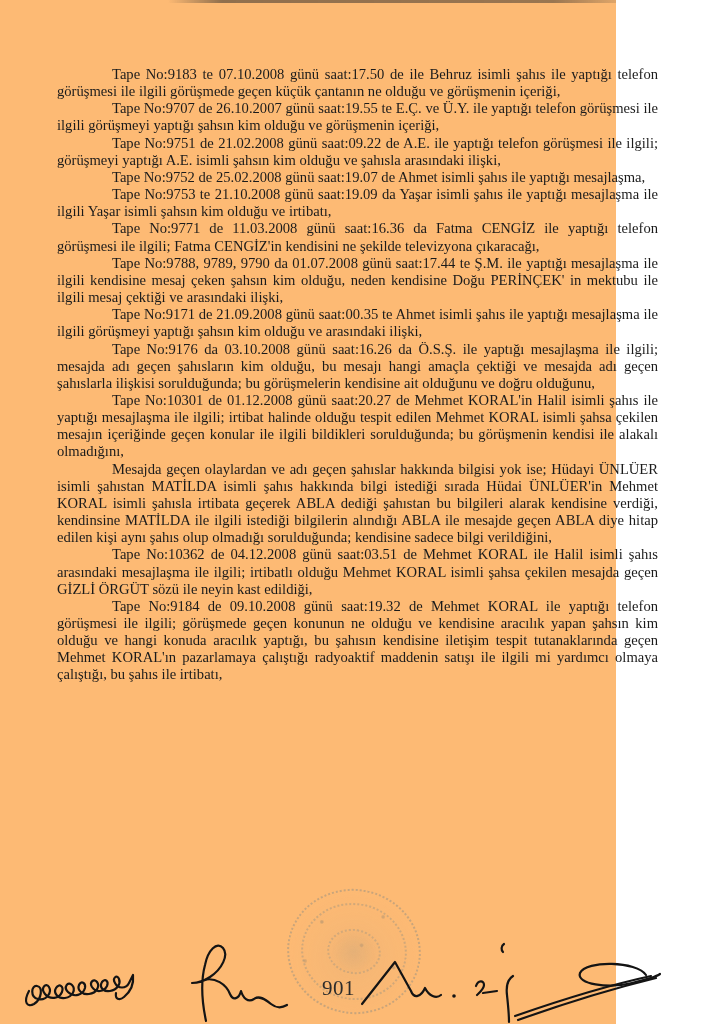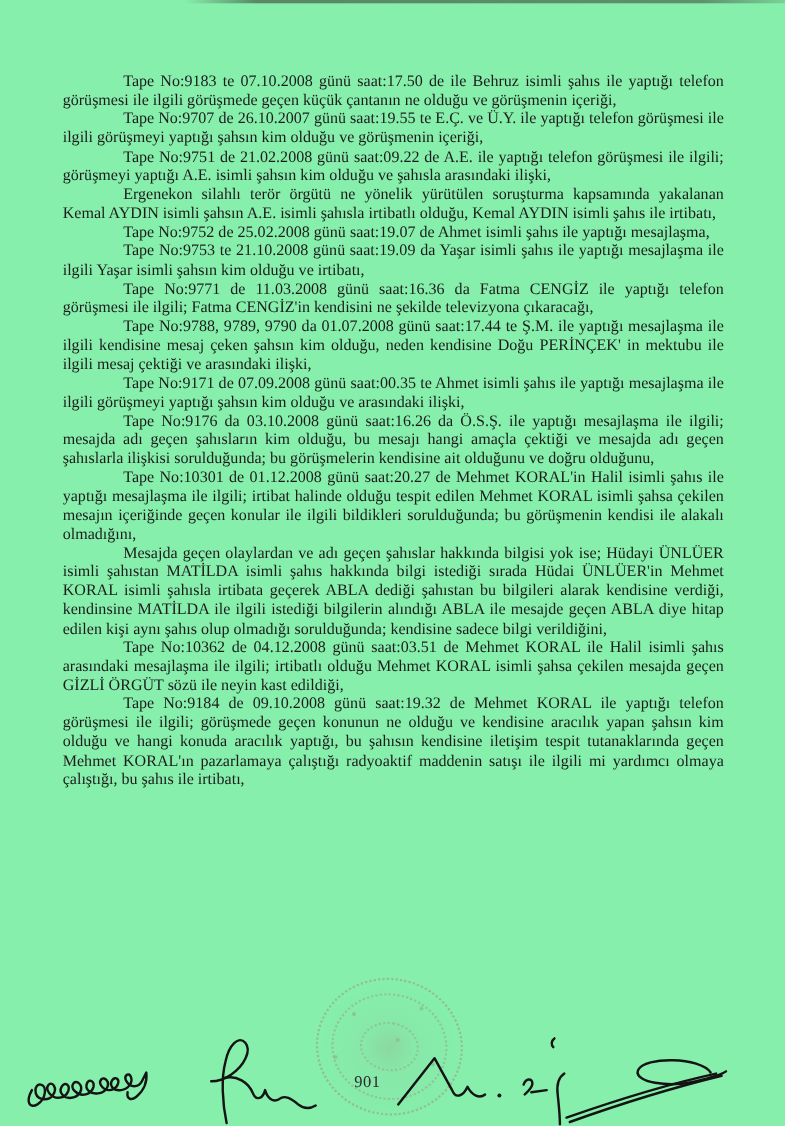--- a/index.html
+++ b/index.html
@@ -2,22 +2,22 @@
 <html><head>
 <meta charset="utf-8">
 <style>
   html,body { margin:0; padding:0; }
   body {
     width:714px; height:1024px; overflow:hidden;
     background:#ffffff;
     font-family:"Liberation Serif", serif;
   }
   .page {
-    position:relative; width:714px; height:1024px;
-    background:#86efac;
+    position:relative; width:616px; height:1024px;
+    background:#fdba74;
   }
   
   .scan-smudge {
     position:absolute; top:0; left:168px; right:0; height:3px;
     background:linear-gradient(to right,
       rgba(55,50,45,0) 0%, rgba(55,50,45,.55) 12%,
       rgba(55,50,45,.5) 86%, rgba(55,50,45,.15) 100%);
     filter:blur(.5px);
   }
   .body-text {
@@ -49,44 +49,43 @@
     background:
       radial-gradient(circle at 22% 30%, rgba(140,130,112,.4) 1px, rgba(0,0,0,0) 2.4px),
       radial-gradient(circle at 68% 18%, rgba(140,130,112,.35) 1px, rgba(0,0,0,0) 2.4px),
       radial-gradient(circle at 82% 58%, rgba(140,130,112,.38) 1px, rgba(0,0,0,0) 2.4px),
       radial-gradient(circle at 40% 78%, rgba(140,130,112,.35) 1px, rgba(0,0,0,0) 2.4px),
       radial-gradient(circle at 14% 64%, rgba(140,130,112,.32) 1px, rgba(0,0,0,0) 2.4px),
       radial-gradient(circle at 55% 44%, rgba(140,130,112,.3) 1px, rgba(0,0,0,0) 2.4px);
   }
   .page-number {
     position:absolute; left:322px; top:976px;
-    font-size:15px; color:#2b2b2b; letter-spacing:.5px;
+    font-size:21px; color:#2b2b2b; letter-spacing:.5px;
   }
   .signatures {
     position:absolute; left:0; top:0; width:714px; height:1024px;
     pointer-events:none;
   }
   .signatures path { fill:none; stroke:#141414; stroke-width:2.2; stroke-linecap:round; stroke-linejoin:round; }
 </style>
 </head>
 <body>
 
 <div class="page">
   <div class="scan-smudge"></div>
 
   <div class="body-text">
     <p class="para">Tape No:9183 te 07.10.2008 günü saat:17.50 de ile Behruz isimli şahıs ile yaptığı telefon görüşmesi ile ilgili görüşmede geçen küçük çantanın ne olduğu ve görüşmenin içeriği,</p>
     <p class="para">Tape No:9707 de 26.10.2007 günü saat:19.55 te E.Ç. ve Ü.Y. ile yaptığı telefon görüşmesi ile ilgili görüşmeyi yaptığı şahsın kim olduğu ve görüşmenin içeriği,</p>
     <p class="para">Tape No:9751 de 21.02.2008 günü saat:09.22 de A.E. ile yaptığı telefon görüşmesi ile ilgili; görüşmeyi yaptığı A.E. isimli şahsın kim olduğu ve şahısla arasındaki ilişki,</p>
-    <p class="para">Ergenekon silahlı terör örgütü  ne yönelik yürütülen soruşturma kapsamında yakalanan Kemal AYDIN isimli şahsın A.E. isimli şahısla irtibatlı olduğu, Kemal AYDIN isimli şahıs ile irtibatı,</p>
     <p class="para">Tape No:9752 de 25.02.2008 günü saat:19.07 de Ahmet isimli şahıs ile yaptığı mesajlaşma,</p>
     <p class="para">Tape No:9753 te 21.10.2008 günü saat:19.09 da Yaşar isimli şahıs ile yaptığı mesajlaşma ile ilgili Yaşar isimli şahsın kim olduğu ve irtibatı,</p>
     <p class="para">Tape No:9771 de 11.03.2008 günü saat:16.36 da Fatma CENGİZ ile yaptığı telefon görüşmesi ile ilgili; Fatma CENGİZ'in kendisini ne şekilde televizyona çıkaracağı,</p>
     <p class="para">Tape No:9788, 9789, 9790 da 01.07.2008 günü saat:17.44 te Ş.M. ile yaptığı mesajlaşma ile ilgili kendisine mesaj çeken şahsın kim olduğu, neden kendisine Doğu PERİNÇEK' in mektubu ile ilgili mesaj çektiği ve arasındaki ilişki,</p>
-    <p class="para">Tape No:9171 de 07.09.2008 günü saat:00.35 te Ahmet isimli şahıs ile yaptığı mesajlaşma ile ilgili görüşmeyi yaptığı şahsın kim olduğu ve arasındaki ilişki,</p>
+    <p class="para">Tape No:9171 de 21.09.2008 günü saat:00.35 te Ahmet isimli şahıs ile yaptığı mesajlaşma ile ilgili görüşmeyi yaptığı şahsın kim olduğu ve arasındaki ilişki,</p>
     <p class="para">Tape No:9176 da 03.10.2008 günü saat:16.26 da Ö.S.Ş. ile yaptığı mesajlaşma ile ilgili; mesajda adı geçen şahısların kim olduğu, bu mesajı hangi amaçla çektiği ve mesajda adı geçen şahıslarla ilişkisi sorulduğunda; bu görüşmelerin kendisine ait olduğunu ve doğru olduğunu,</p>
     <p class="para">Tape No:10301 de 01.12.2008 günü saat:20.27 de Mehmet KORAL'in Halil isimli şahıs ile yaptığı mesajlaşma ile ilgili; irtibat halinde olduğu tespit edilen Mehmet KORAL isimli şahsa çekilen mesajın içeriğinde geçen konular ile ilgili bildikleri sorulduğunda; bu görüşmenin kendisi ile alakalı olmadığını,</p>
     <p class="para">Mesajda geçen olaylardan ve adı geçen şahıslar hakkında bilgisi yok ise; Hüdayi ÜNLÜER isimli şahıstan MATİLDA isimli şahıs hakkında bilgi istediği sırada Hüdai ÜNLÜER'in Mehmet KORAL isimli şahısla irtibata geçerek ABLA dediği şahıstan bu bilgileri alarak kendisine verdiği, kendinsine MATİLDA ile ilgili istediği bilgilerin alındığı ABLA ile mesajde geçen ABLA diye hitap edilen kişi aynı şahıs olup olmadığı sorulduğunda; kendisine sadece bilgi verildiğini,</p>
     <p class="para">Tape No:10362 de 04.12.2008 günü saat:03.51 de Mehmet KORAL ile Halil isimli şahıs arasındaki mesajlaşma ile ilgili; irtibatlı olduğu Mehmet KORAL isimli şahsa çekilen mesajda geçen GİZLİ ÖRGÜT sözü ile neyin kast edildiği,</p>
     <p class="para">Tape No:9184 de 09.10.2008 günü saat:19.32 de Mehmet KORAL ile yaptığı telefon görüşmesi ile ilgili; görüşmede geçen konunun ne olduğu ve kendisine aracılık yapan şahsın kim olduğu ve hangi konuda aracılık yaptığı, bu şahısın kendisine iletişim tespit tutanaklarında geçen Mehmet KORAL'ın pazarlamaya çalıştığı radyoaktif maddenin satışı ile ilgili mi yardımcı olmaya çalıştığı, bu şahıs ile irtibatı,</p>
   </div>
 
   <div class="stamp">
     <div class="speckles"></div>
   </div>

